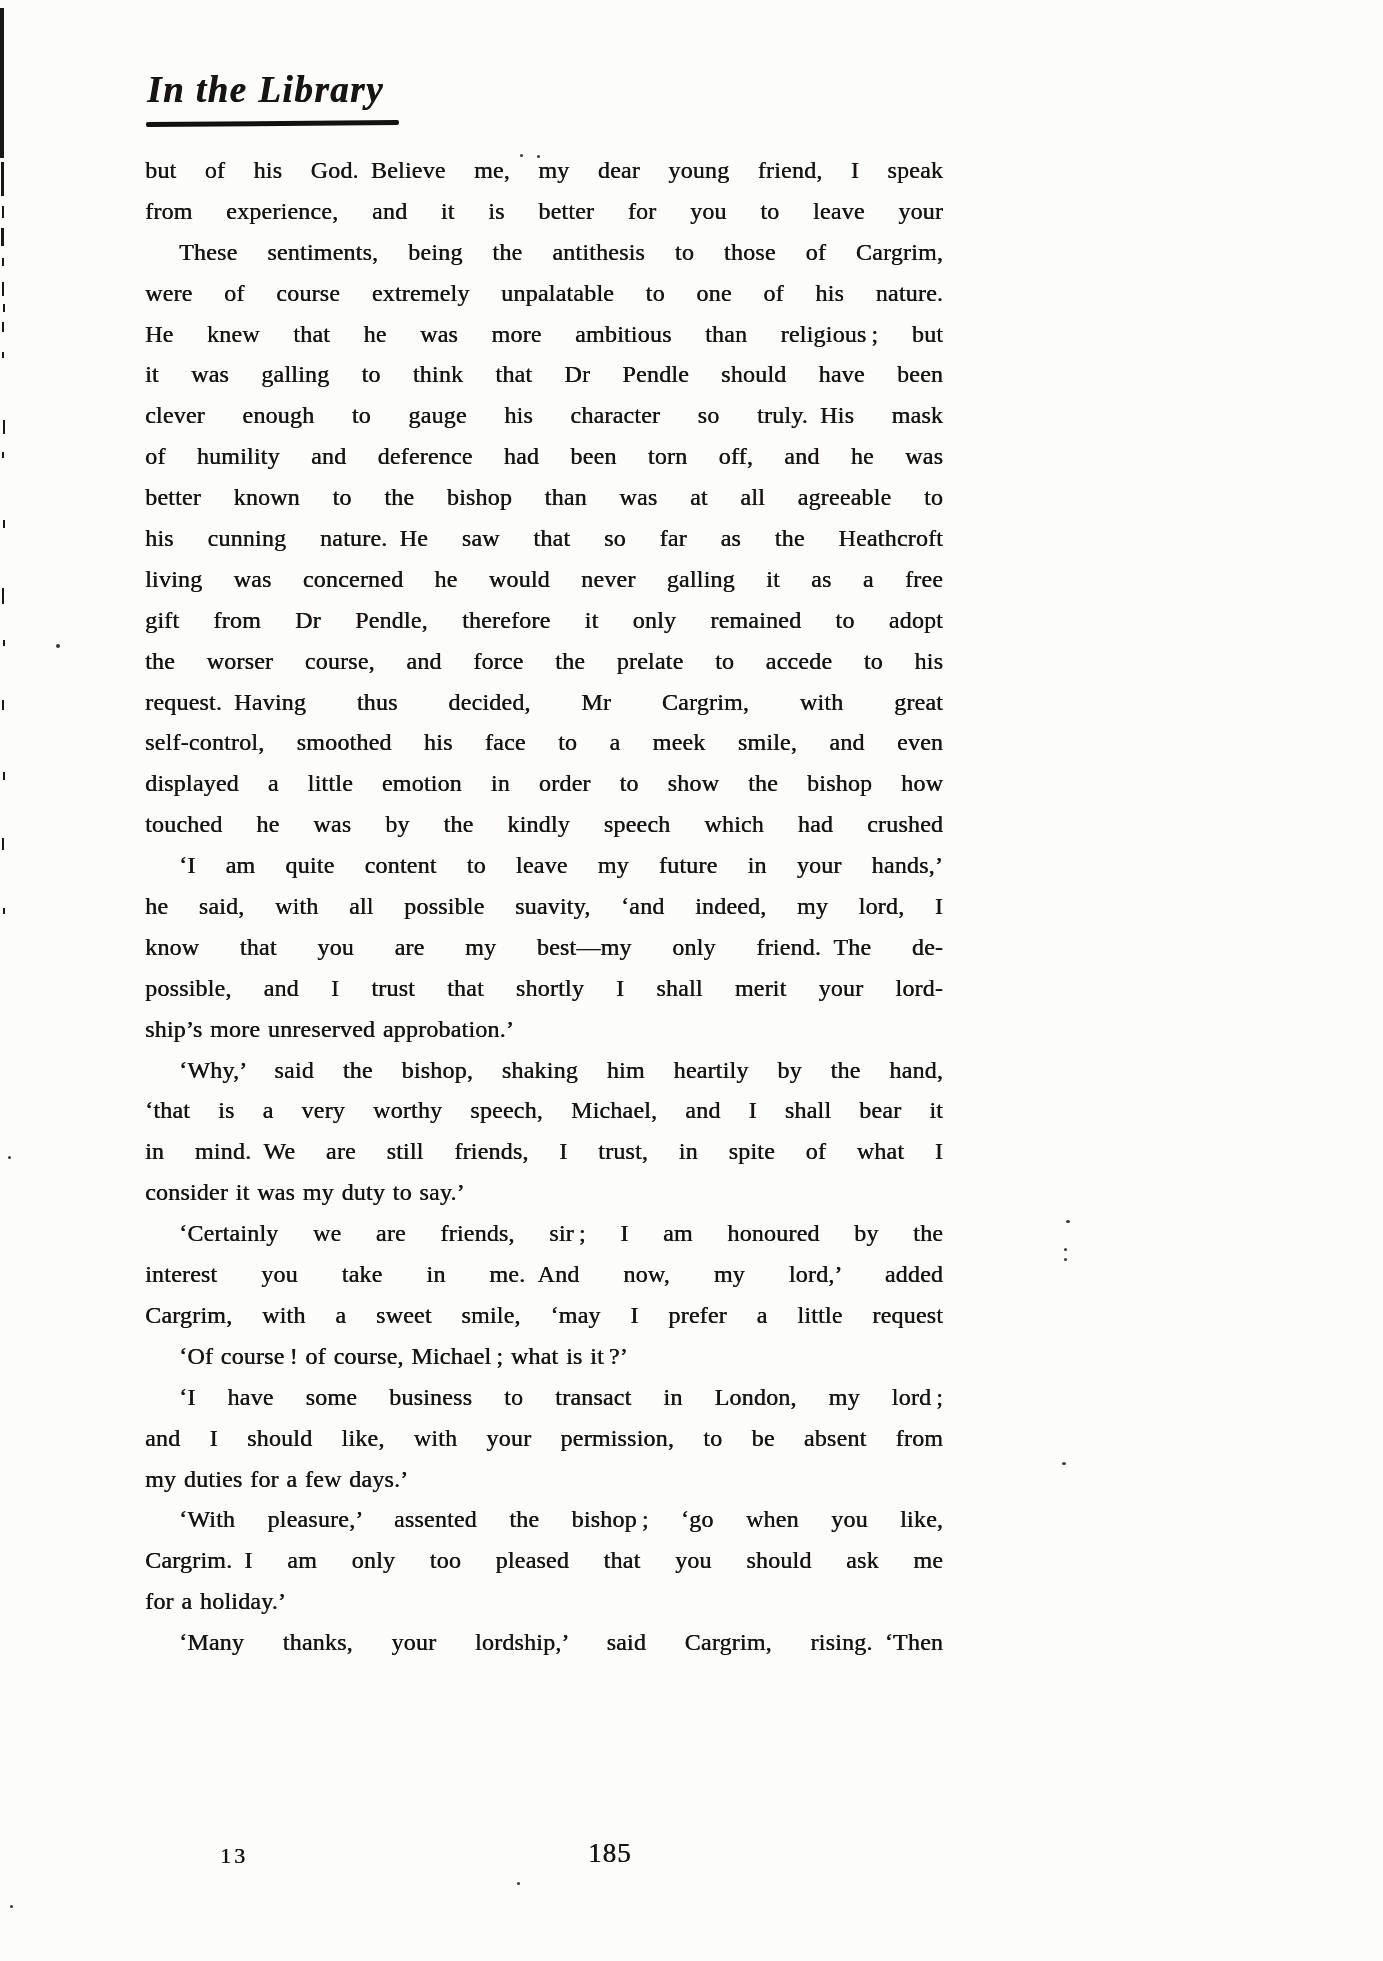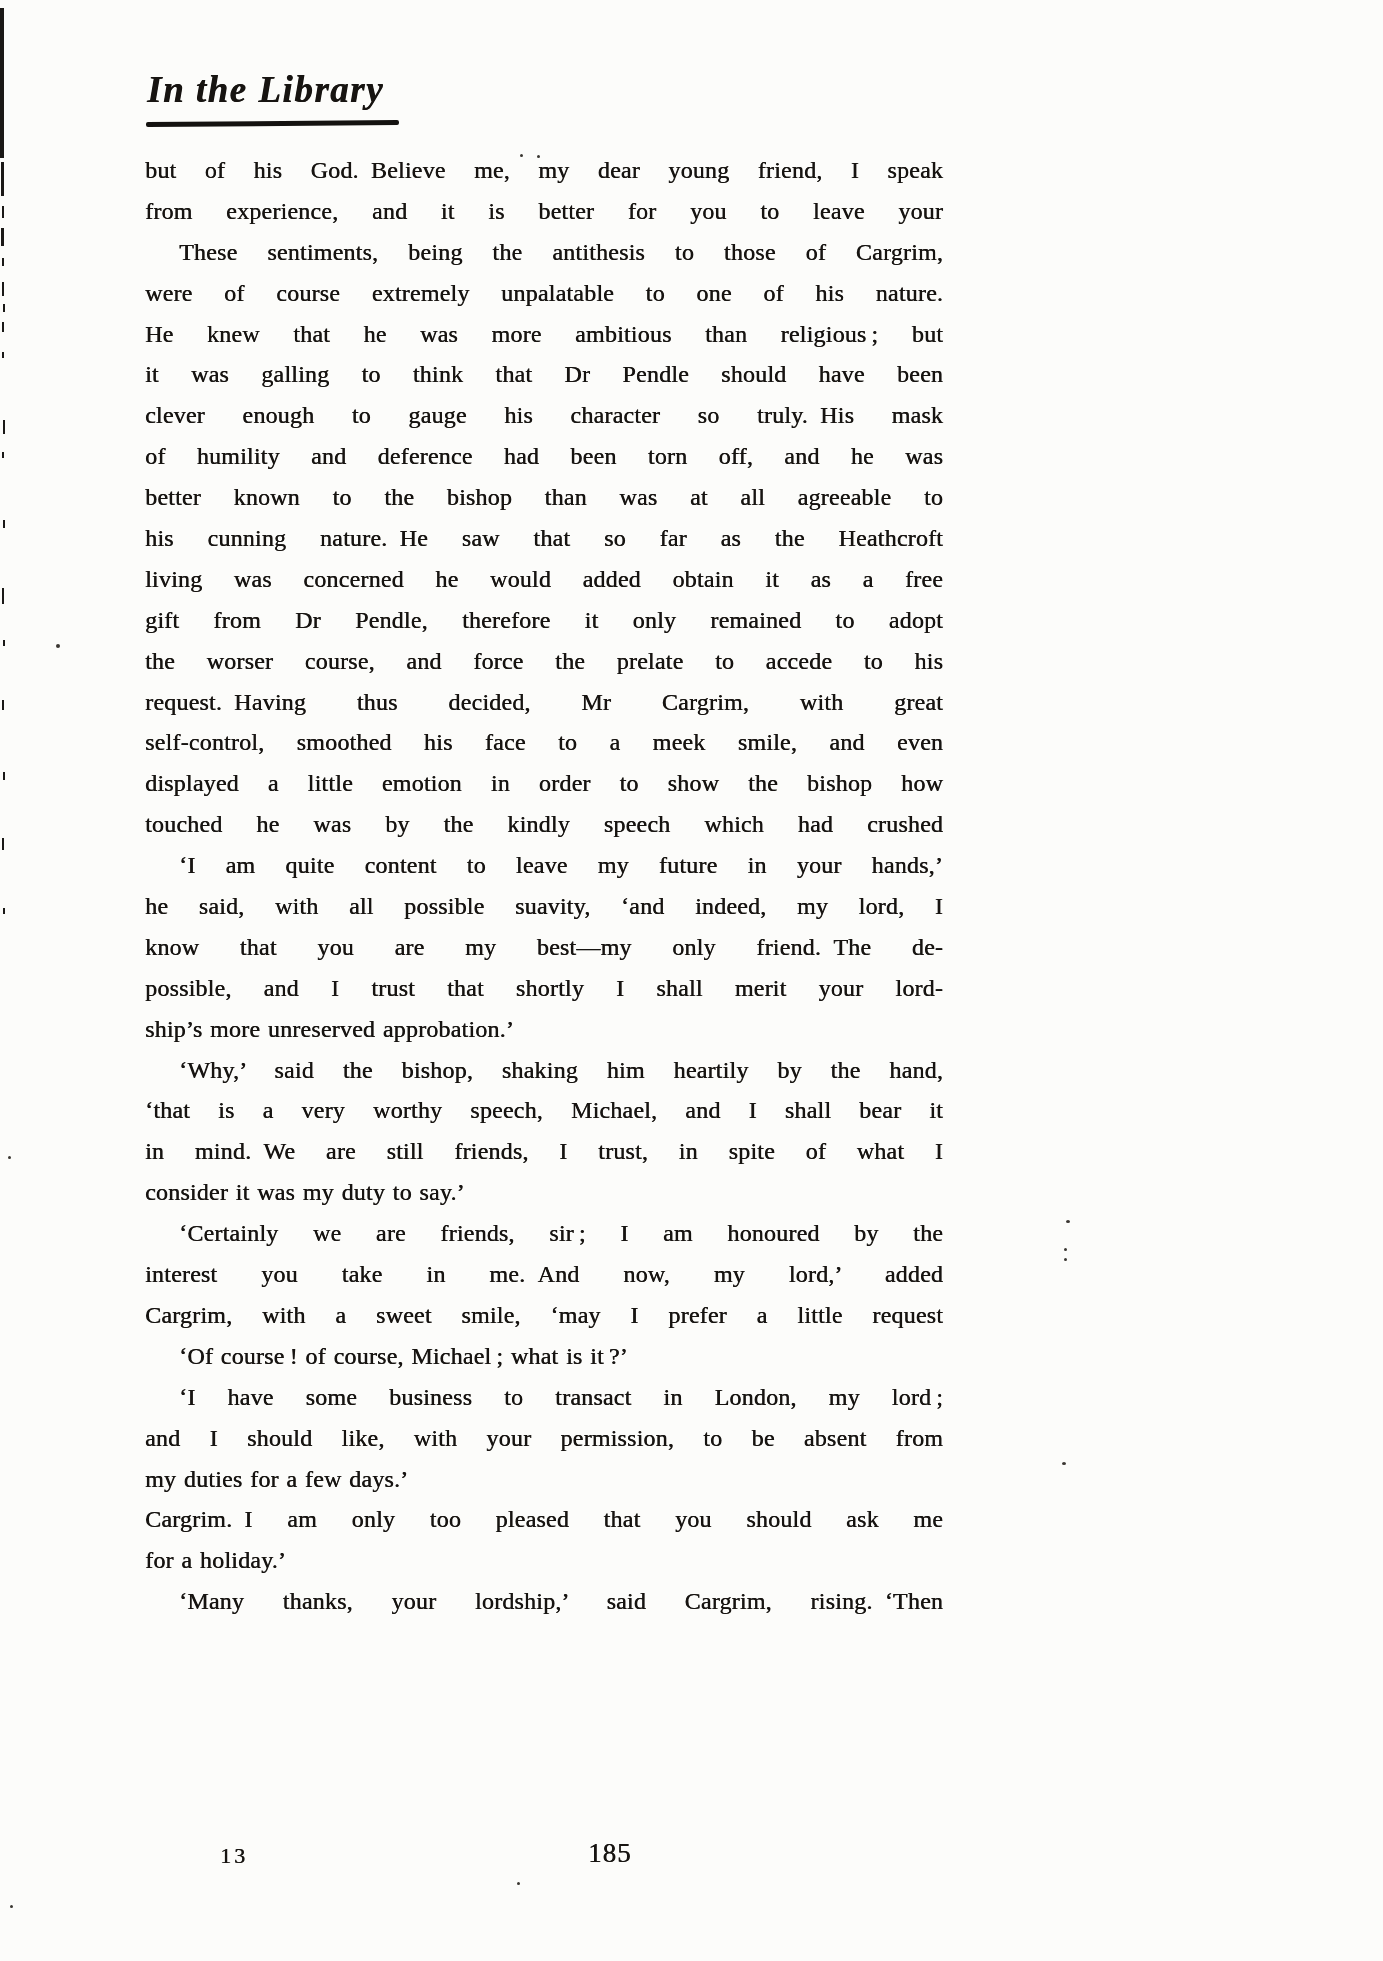--- a/index.html
+++ b/index.html
@@ -65,21 +65,21 @@
     </div>
     <div class="para">
       <div class="line indent">These sentiments, being the antithesis to those of Cargrim,</div>
       <div class="line">were of course extremely unpalatable to one of his nature.</div>
       <div class="line">He knew that he was more ambitious than religious ; but</div>
       <div class="line">it was galling to think that Dr Pendle should have been</div>
       <div class="line">clever enough to gauge his character so truly. His mask</div>
       <div class="line">of humility and deference had been torn off, and he was</div>
       <div class="line">better known to the bishop than was at all agreeable to</div>
       <div class="line">his cunning nature. He saw that so far as the Heathcroft</div>
-      <div class="line">living was concerned he would added obtain it as a free</div>
+      <div class="line">living was concerned he would never galling it as a free</div>
       <div class="line">gift from Dr Pendle, therefore it only remained to adopt</div>
       <div class="line">the worser course, and force the prelate to accede to his</div>
       <div class="line">request. Having thus decided, Mr Cargrim, with great</div>
       <div class="line">self-control, smoothed his face to a meek smile, and even</div>
       <div class="line">displayed a little emotion in order to show the bishop how</div>
       <div class="line">touched he was by the kindly speech which had crushed</div>
     </div>
     <div class="para">
       <div class="line indent">‘I am quite content to leave my future in your hands,’</div>
       <div class="line">he said, with all possible suavity, ‘and indeed, my lord, I</div>
@@ -100,20 +100,21 @@
     </div>
     <div class="para">
       <div class="line last indent">‘Of course ! of course, Michael ; what is it ?’</div>
     </div>
     <div class="para">
       <div class="line indent">‘I have some business to transact in London, my lord ;</div>
       <div class="line">and I should like, with your permission, to be absent from</div>
       <div class="line last">my duties for a few days.’</div>
     </div>
     <div class="para">
+      <div class="line indent">‘With pleasure,’ assented the bishop ; ‘go when you like,</div>
       <div class="line">Cargrim. I am only too pleased that you should ask me</div>
       <div class="line last">for a holiday.’</div>
     </div>
     <div class="para">
       <div class="line indent">‘Many thanks, your lordship,’ said Cargrim, rising. ‘Then</div>
     </div>
   </div>
 
 <div class="footer-signature">13</div>
 <div class="footer-page">185</div>

